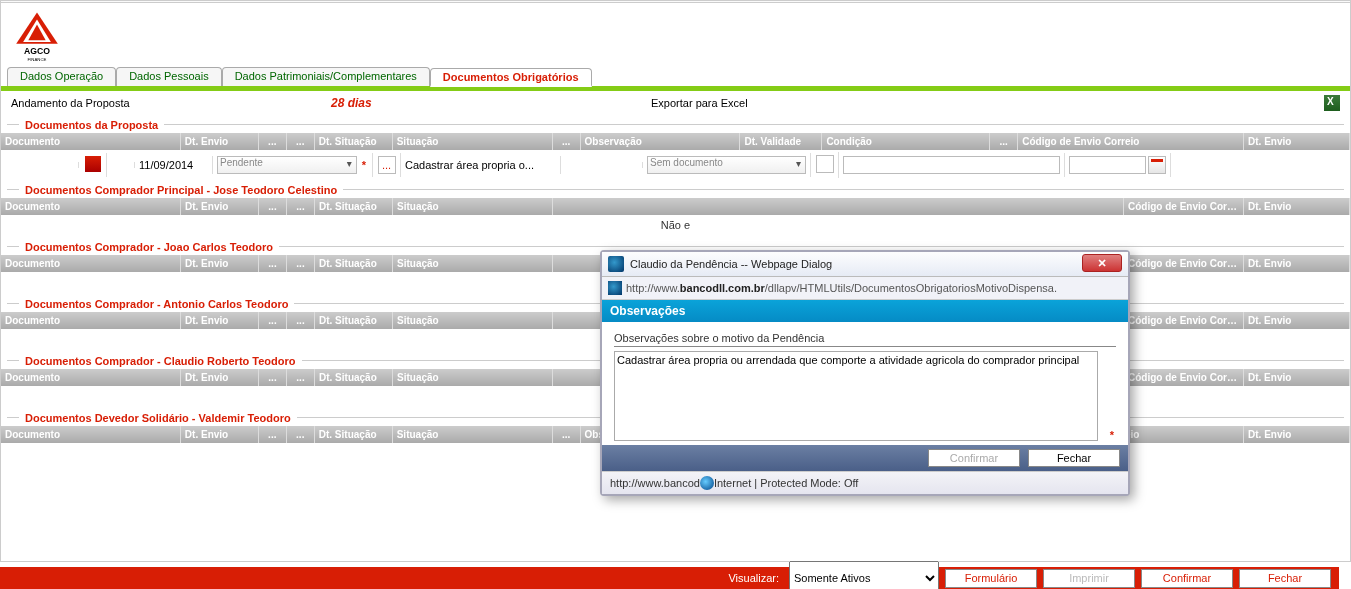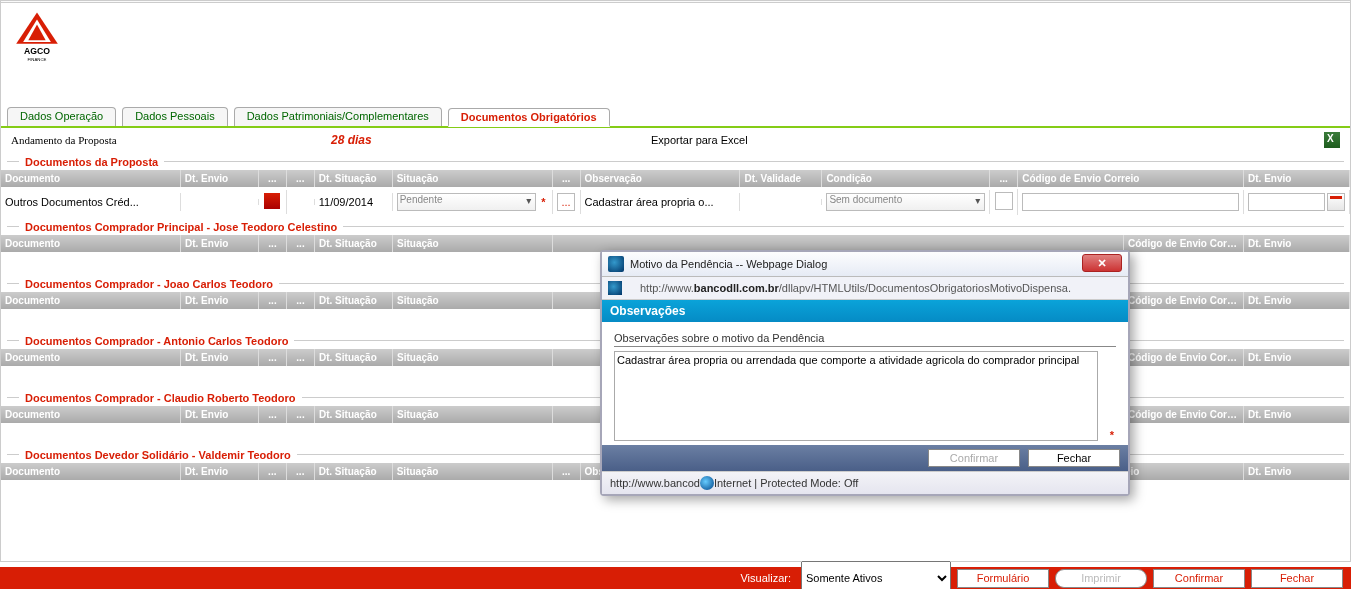--- a/index.html
+++ b/index.html
@@ -2,25 +2,25 @@
 <html><head>
 <meta charset="utf-8">
 <style>
   * { box-sizing: border-box; margin: 0; padding: 0; font-family: Arial, sans-serif; }
   body { background: #fff; font-size: 11px; width: 1351px; height: 589px; position: relative; overflow: hidden; }
   .top-frame { border: 1px solid #ccc; background: #fafafa; height: 2px; border-bottom: none; }
   .scroll-body { height: 560px; overflow-y: scroll; border: 1px solid #ccc; position: relative; }
   .header-area { padding: 6px 10px 2px; display: flex; align-items: center; gap: 10px; }
   .logo { width: 52px; height: 52px; }
   .red-bar { background: #d81e05; color: #fff; font-weight: bold; font-size: 13px; text-align: center; padding: 4px; margin: 4px 2px 2px; }
-  .tabs { display: flex; gap: 6px; padding: 4px 6px 0; border-bottom: 2px solid #84cc16; margin-top: 40px; }
+  .tabs { display: flex; padding: 4px 6px 0; border-bottom: 5px solid #84cc16; }
   .tab { border: 1px solid #aaa; border-bottom: none; border-radius: 4px 4px 0 0; padding: 2px 12px; background: #f6f6f6; color: #060; cursor: pointer; font-size: 11px; }
   .tab.active { background: #fff; color: #d81e05; font-weight: bold; border-bottom: 2px solid #fff; position: relative; top: 1px; }
   .subheader-row { display: flex; padding: 4px 10px; align-items: center; }
-  .subheader-row .label1 { flex: 0 0 320px; font-family: Liberation Serif, serif; }
+  .subheader-row .label1 { flex: 0 0 320px; }
   .subheader-row .days { color: #d81e05; font-style: italic; font-weight: bold; font-size: 12px; flex: 0 0 320px; }
   .subheader-row .export { flex: 1; }
   .subheader-row .excel-icon { width: 16px; height: 16px; display: inline-block; background: linear-gradient(#3a7b3a,#1e5d1e); position: relative; margin-left: 230px; vertical-align: middle; }
   .subheader-row .excel-icon::after { content:"X"; color:#fff; font-size:10px; position:absolute; left:3px; top:1px; font-weight:bold;}
   .section-title { color: #d81e05; font-weight: bold; padding: 4px 12px 2px 18px; position: relative; }
   .section-title::before { content:""; position:absolute; left:6px; right:6px; top:50%; border-top:1px solid #ccc; z-index:-1; }
   .section-title span { background:#fff; padding:0 6px; }
   .grid-header { display: flex; background: linear-gradient(#ccc,#aaa); color: #fff; font-weight: bold; font-size: 10px; }
   .grid-header .col, .grid-row .col { padding: 3px 4px; border-right: 1px solid #ddd; white-space: nowrap; overflow: hidden; text-overflow: ellipsis; }
   .grid-row { display: flex; align-items: center; padding: 2px 0; }
@@ -37,32 +37,32 @@
   .select-like { border:1px solid #bbb; width:100%; height:18px; font-size:10px; padding:0 2px; color:#888; background: linear-gradient(#fff,#f0f0f0); position:relative; }
   .select-like::after { content:"▾"; position:absolute; right:4px; top:1px; color:#555; }
   .star { color: #d81e05; font-weight: bold; padding: 0 2px; }
   .empty-row { text-align:center; color:#333; padding:4px 0 6px; }
   .input-like { border:1px solid #bbb; width:100%; height:18px; }
   .icon-box { width:18px; height:18px; border:1px solid #bbb; display:inline-block; text-align:center; line-height:16px; background:#fff; }
   .cal-icon { width:18px; height:18px; border:1px solid #bbb; display:inline-block; background: linear-gradient(#fff,#e6e6e6); position:relative; }
   .cal-icon::before { content:""; position:absolute; top:2px; left:2px; right:2px; height:3px; background:#d81e05; }
   .pdf-icon { width:16px; height:16px; display:inline-block; background:linear-gradient(#d81e05,#a00); position:relative; }
   
-  .bottom-bar { position:absolute; left:0; right:0; bottom:0; height:22px; background:#d81e05; display:flex; align-items:center; justify-content:flex-end; gap:6px; padding:0 8px; color:#fff; font-size:11px; }
+  .bottom-bar { position:absolute; left:0; right:12px; bottom:0; height:22px; background:#d81e05; display:flex; align-items:center; justify-content:flex-end; gap:6px; padding:0 8px; color:#fff; font-size:11px; }
   .bottom-bar .vis-label { margin-right:4px; }
   .bottom-bar select.somente { font-size:11px; width:150px; height:35px; }
   .bottom-bar .btn { background:#fff; border:1px solid #888; color:#d81e05; width:92px; height:19px; font-size:11px; cursor:pointer; }
-  .bottom-bar .btn.disabled { color:#bbb;border-radius:9px; }
+  .bottom-bar .btn.disabled { color:#bbb; }
   
   .dialog { position:absolute; left:600px; top:250px; width:530px; background:#fff; border:2px solid #a6a6b8; border-radius:4px; box-shadow:4px 4px 12px rgba(0,0,0,0.35); z-index:100; }
   .dialog-titlebar { background:linear-gradient(#fdfdfe,#e6ebf5); padding:4px 6px; display:flex; align-items:center; gap:6px; position:relative; border-bottom:1px solid #bbb; }
   .dialog-titlebar .ie-icon { width:16px; height:16px; background:radial-gradient(circle at 40% 40%, #39c, #036); border-radius:2px; }
   .dialog-titlebar .title { font-size:11px; color:#222; }
   .dialog-titlebar .close-btn { position:absolute; right:6px; top:2px; width:40px; height:18px; background:linear-gradient(#e08080,#c33); border:1px solid #a22; border-radius:3px; color:#fff; text-align:center; line-height:16px; font-weight:bold; cursor:pointer; font-size:11px;}
-  .dialog-url { display:flex; align-items:center; gap:18px; padding:4px 6px; background:#f1f2f8; border-bottom:1px solid #ccc; font-size:11px; color:#555; }
+  .dialog-url { display:flex; align-items:center; gap:4px; padding:4px 6px; background:#f1f2f8; border-bottom:1px solid #ccc; font-size:11px; color:#555; }
   .dialog-url .ie-icon2 { width:14px; height:14px; background:radial-gradient(circle at 40% 40%, #39c, #036); }
   .dialog-url .url-text { white-space:nowrap; overflow:hidden; text-overflow:ellipsis; }
   .dialog-url .url-text b { color:#222; }
   .dialog-obs-hdr { background:linear-gradient(#0aa3d9,#058bc5); color:#fff; font-weight:bold; padding:4px 8px; font-size:12px; }
   .dialog-body { padding:10px 12px 4px; }
   .dialog-body .obs-label { border-bottom:1px solid #888; padding-bottom:2px; margin-bottom:4px; font-size:11px; color:#333; }
   .dialog-body textarea { width:492px; height:90px; font-size:11px; font-family:Arial; padding:2px; resize:none; border:1px solid #aaa; }
   .dialog-body .ta-row { display:flex; align-items:flex-end; gap:10px; }
   .dialog-btnrow { background:linear-gradient(#6b7fa3,#4a5f88); padding:4px 8px; display:flex; justify-content:flex-end; gap:8px; }
   .dialog-btnrow .dbtn { width:92px; height:18px; background:#fff; border:1px solid #888; font-size:11px; cursor:pointer; }
@@ -112,21 +112,20 @@
     <div class="col c-sit">Situação</div>
     <div class="col c-narrow">...</div>
     <div class="col c-obs">Observação</div>
     <div class="col c-dtval">Dt. Validade</div>
     <div class="col c-cond">Condição</div>
     <div class="col c-narrow">...</div>
     <div class="col c-codcorr">Código de Envio Correio</div>
     <div class="col c-dtenv2">Dt. Envio</div>
   </div>
   <div class="grid-row">
-    <div class="col c-doc">Outros Documentos Créd...</div>
     <div class="col c-dtenvio"></div>
     <div class="col c-narrow"><span class="pdf-icon"></span></div>
     <div class="col c-narrow"></div>
     <div class="col c-dtsit">11/09/2014</div>
     <div class="col c-sit" style="display:flex;gap:3px;align-items:center;">
       <div class="select-like"><span>Pendente</span></div>
       <span class="star">*</span>
     </div>
     <div class="col c-narrow"><span class="icon-box" style="color:#d81e05;">...</span></div>
     <div class="col c-obs">Cadastrar área propria o...</div>
@@ -226,21 +225,21 @@
   </select>
   <button class="btn">Formulário</button>
   <button class="btn disabled">Imprimir</button>
   <button class="btn">Confirmar</button>
   <button class="btn">Fechar</button>
 </div>
 
 <div class="dialog">
   <div class="dialog-titlebar">
     <span class="ie-icon"></span>
-    <span class="title">Motivo da Pendência -- Webpage Dialog</span>
+    <span class="title">Claudio da Pendência -- Webpage Dialog</span>
     <span class="close-btn">✕</span>
   </div>
   <div class="dialog-url">
     <span class="ie-icon2"></span>
     <span class="url-text">
       <span>http://www.</span><b>bancodll.com.br</b><span>/dllapv/HTMLUtils/DocumentosObrigatoriosMotivoDispensa.</span>
     </span>
   </div>
   <div class="dialog-obs-hdr">Observações</div>
   <div class="dialog-body">

